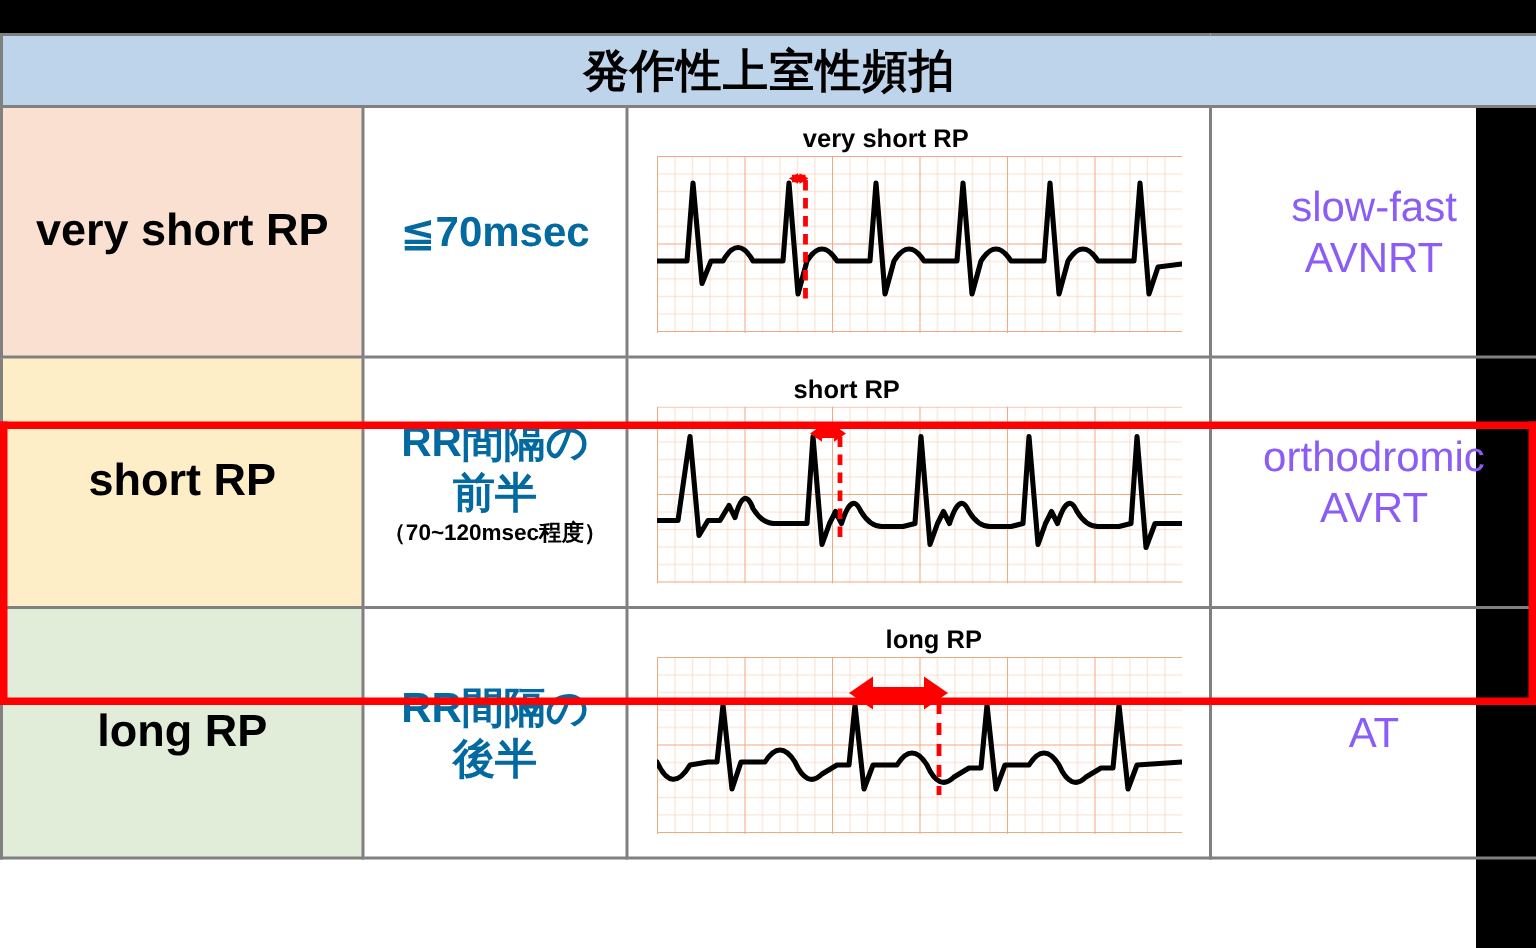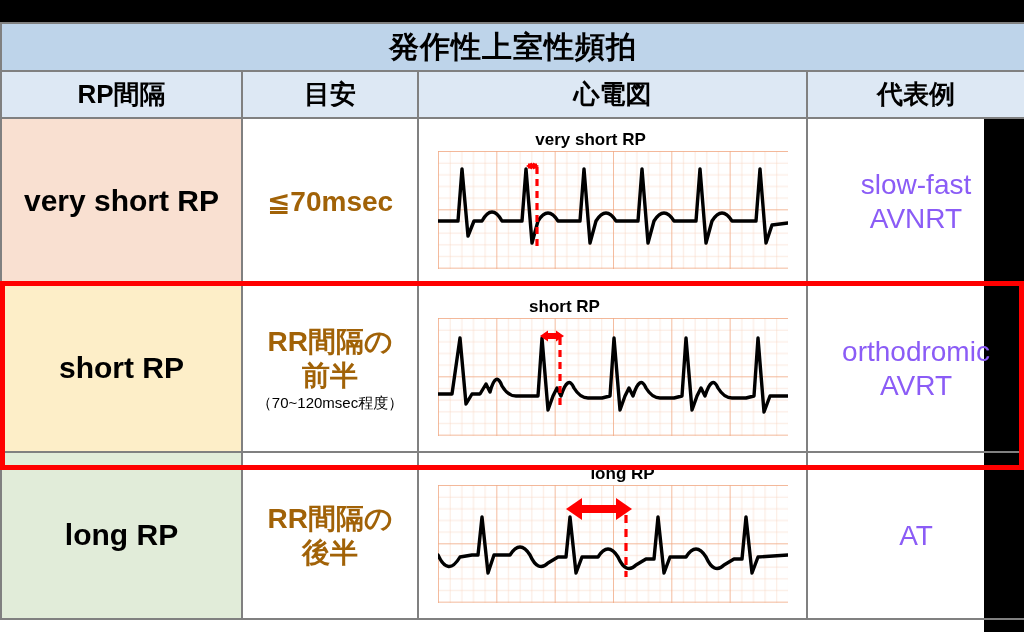--- a/index.html
+++ b/index.html
@@ -69,26 +69,26 @@
   .cell-rp-label {
     font-size: 30px;
     font-weight: bold;
     color: #000;
     line-height: 1.15;
   }
 
   .cell-guide-main {
     font-size: 28px;
     font-weight: bold;
-    color: #a16207;
+    color: #0369a1;
     line-height: 1.2;
   }
   .cell-guide-sub {
     font-size: 15px;
-    font-weight: normal;
+    font-weight: bold;
     color: #000;
     margin-top: 2px;
     line-height: 1.2;
   }
 
   .cell-example-label {
     font-size: 28px;
     font-weight: normal;
     color: #8b5cf6;
     line-height: 1.18;
@@ -153,34 +153,20 @@
         <col class="col-ex">
     </colgroup>
 
     <tbody>
         <tr class="title-row">
       <td colspan="4">
         <span>発作性上室性頻拍</span>
       </td>
     </tr>
 
-    <tr class="head-row">
-      <td>
-        <span>RP間隔</span>
-      </td>
-      <td>
-        <span>目安</span>
-      </td>
-      <td>
-        <span>心電図</span>
-      </td>
-      <td>
-        <span>代表例</span>
-      </td>
-    </tr>
 
     <tr class="body-row row-very">
       <td class="cell-rp">
         <div class="cell-rp-label">very short RP</div>
       </td>
       <td>
         <div class="cell-guide-main">≦70msec</div>
       </td>
       <td>
         <div class="ecg-wrap">

